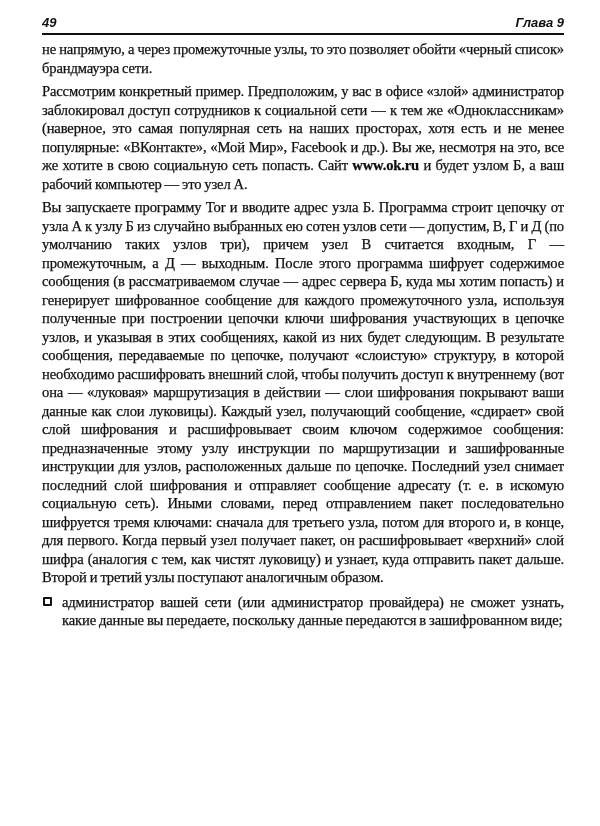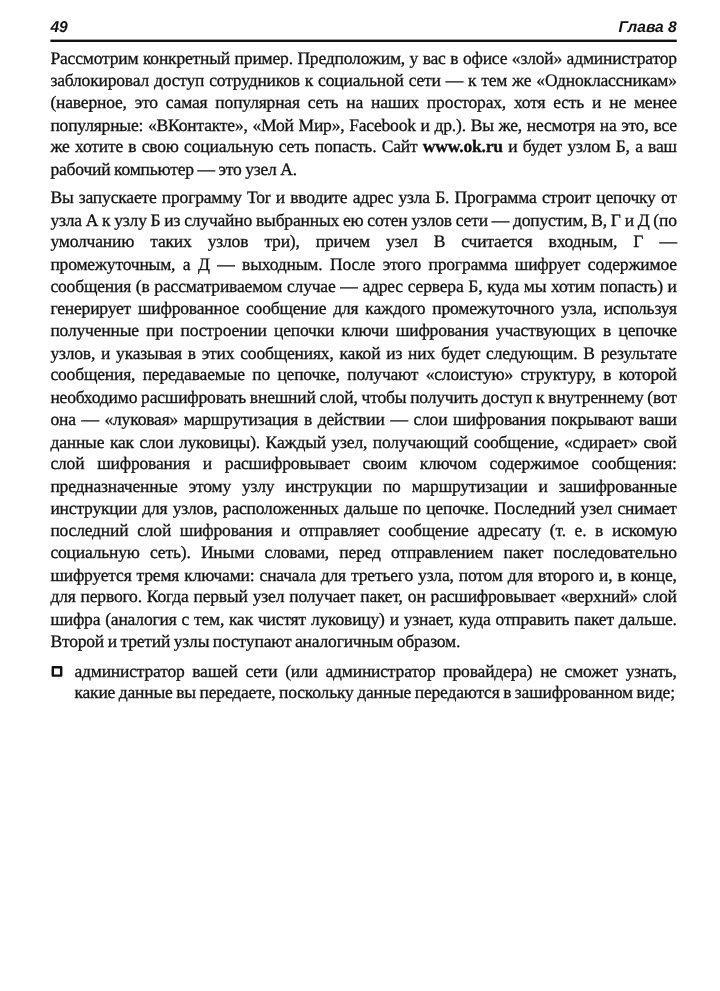--- a/index.html
+++ b/index.html
@@ -31,24 +31,25 @@
     position: absolute; left: 1px; top: 4px; width: 9px; height: 9px;
     border: 2px solid #111; border-radius: 1px; box-sizing: border-box;
   }
 </style>
 </head>
 <body>
 
 <div class="page">
   <div class="running-head">
     <span class="num">49</span>
-    <span class="chap">Глава 8</span>
+    <span class="chap">Глава 9</span>
   </div>
 
   <div class="body-text">
+    <p>не напрямую, а через промежуточные узлы, то это позволяет обойти «черный список» брандмауэра сети.</p>
     <p><span>Рассмотрим конкретный пример. Предположим, у вас в офисе «злой» администратор заблокировал доступ сотрудников к социальной сети — к тем же «Одноклассникам» (наверное, это самая популярная сеть на наших просторах, хотя есть и не менее популярные: «ВКонтакте», «Мой Мир», Facebook и др.). Вы же, несмотря на это, все же хотите в свою социальную сеть попасть. Сайт </span><span class="url">www.ok.ru</span><span> и будет узлом Б, а ваш рабочий компьютер — это узел А.</span></p>
     <p>Вы запускаете программу Tor и вводите адрес узла Б. Программа строит цепочку от узла А к узлу Б из случайно выбранных ею сотен узлов сети — допустим, В, Г и Д (по умолчанию таких узлов три), причем узел В считается входным, Г — промежуточным, а Д — выходным. После этого программа шифрует содержимое сообщения (в рассматриваемом случае — адрес сервера Б, куда мы хотим попасть) и генерирует шифрованное сообщение для каждого промежуточного узла, используя полученные при построении цепочки ключи шифрования участвующих в цепочке узлов, и указывая в этих сообщениях, какой из них будет следующим. В результате сообщения, передаваемые по цепочке, получают «слоистую» структуру, в которой необходимо расшифровать внешний слой, чтобы получить доступ к внутреннему (вот она — «луковая» маршрутизация в действии — слои шифрования покрывают ваши данные как слои луковицы). Каждый узел, получающий сообщение, «сдирает» свой слой шифрования и расшифровывает своим ключом содержимое сообщения: предназначенные этому узлу инструкции по маршрутизации и зашифрованные инструкции для узлов, расположенных дальше по цепочке. Последний узел снимает последний слой шифрования и отправляет сообщение адресату (т. е. в искомую социальную сеть). Иными словами, перед отправлением пакет последовательно шифруется тремя ключами: сначала для третьего узла, потом для второго и, в конце, для первого. Когда первый узел получает пакет, он расшифровывает «верхний» слой шифра (аналогия с тем, как чистят луковицу) и узнает, куда отправить пакет дальше. Второй и третий узлы поступают аналогичным образом.</p>
 
     <ul class="bullets">
       <li>
         <span class="box-bullet"></span>
         <p>администратор вашей сети (или администратор провайдера) не сможет узнать, какие данные вы передаете, поскольку данные передаются в зашифрованном виде;</p>
       </li>
 
     </ul>

